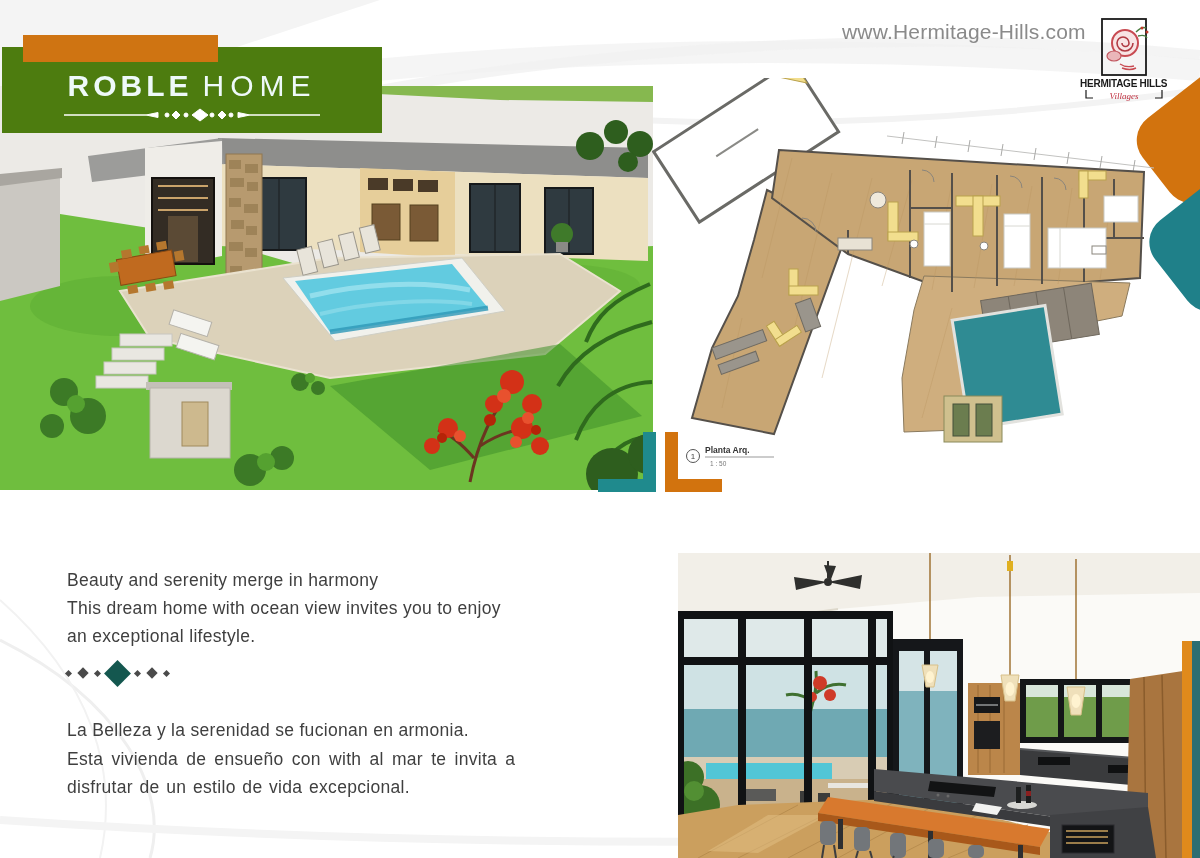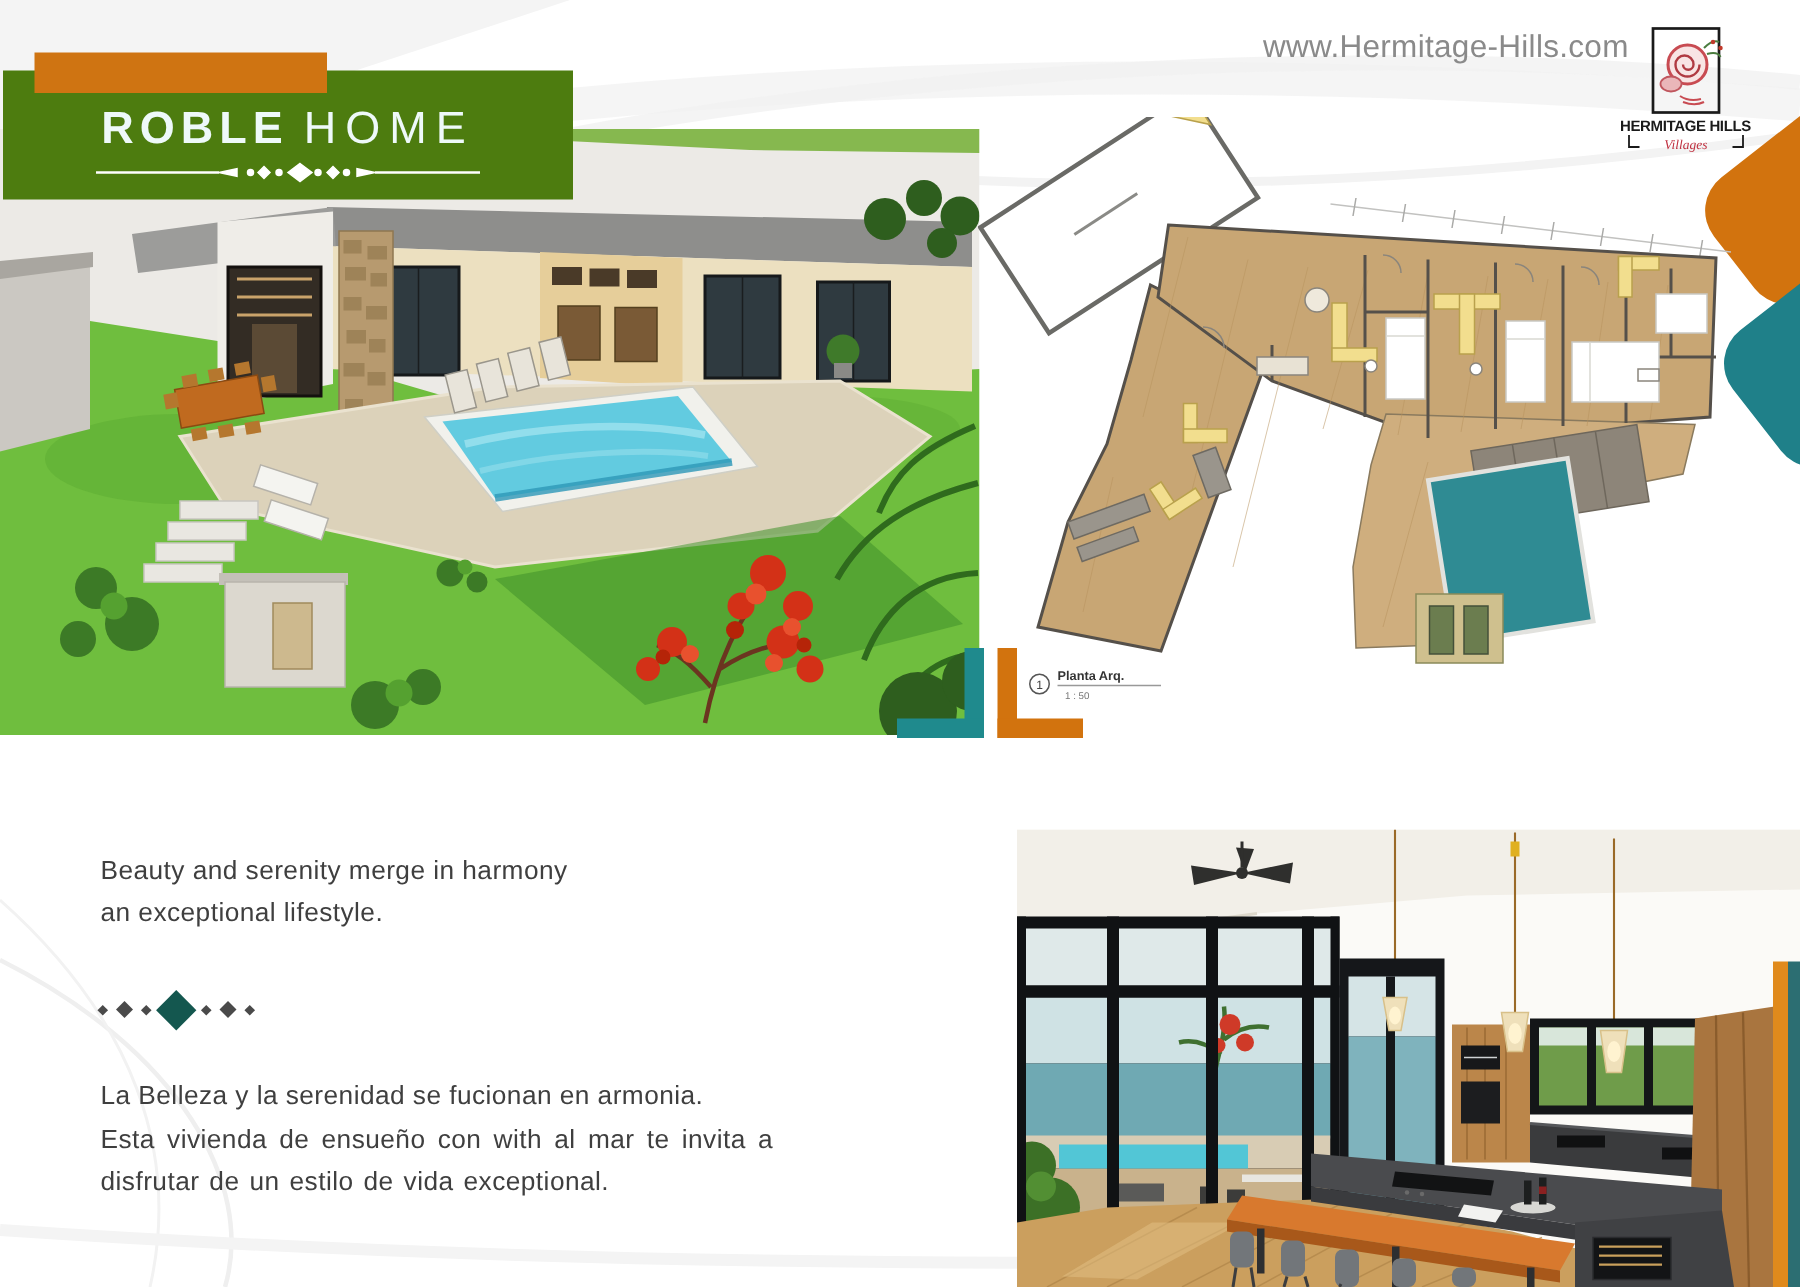--- a/index.html
+++ b/index.html
@@ -565,32 +565,33 @@
       <circle cx="66" cy="14" r="1.5" fill="#c0392b"></circle>
         <circle cx="71" cy="18" r="1.5" fill="#c0392b"></circle>
     </g>
     <text x="48" y="73" text-anchor="middle" font-size="10" font-weight="bold" letter-spacing="0.5" fill="#1a1a1a" textLength="88">HERMITAGE HILLS</text>
     <path d="M10,76 v8 h7 M86,76 v8 h-7" stroke="#1a1a1a" stroke-width="1.2" fill="none"></path>
     <text x="48" y="85" text-anchor="middle" font-size="9" font-style="italic" font-family="'Liberation Serif',serif" fill="#c03040">Villages</text>
   </svg>
 
   <div id="desc-en" class="abs">
     <div>Beauty and serenity merge in harmony</div>
+    <div>This dream home with ocean view invites you to enjoy</div>
     <div>an exceptional lifestyle.</div>
   </div>
 
   <div id="diamond-divider" class="abs">
     <span class="dmd d-s"></span>
       <span class="dmd d-m"></span>
       <span class="dmd d-s"></span>
     <span class="dmd d-xl"></span>
     <span class="dmd d-s"></span>
       <span class="dmd d-m"></span>
       <span class="dmd d-s"></span>
   </div>
 
   <div id="desc-es" class="abs">
     <div>La Belleza y la serenidad se fucionan en armonia.</div>
     <div class="just">Esta vivienda de ensueño con with al mar te invita a</div>
-    <div class="just2">disfrutar de un estilo de vida exceptional.</div>
+    <div class="just2">disfrutar de un estilo de vida excepcional.</div>
   </div>
 
 </div>
 
 </body></html>

